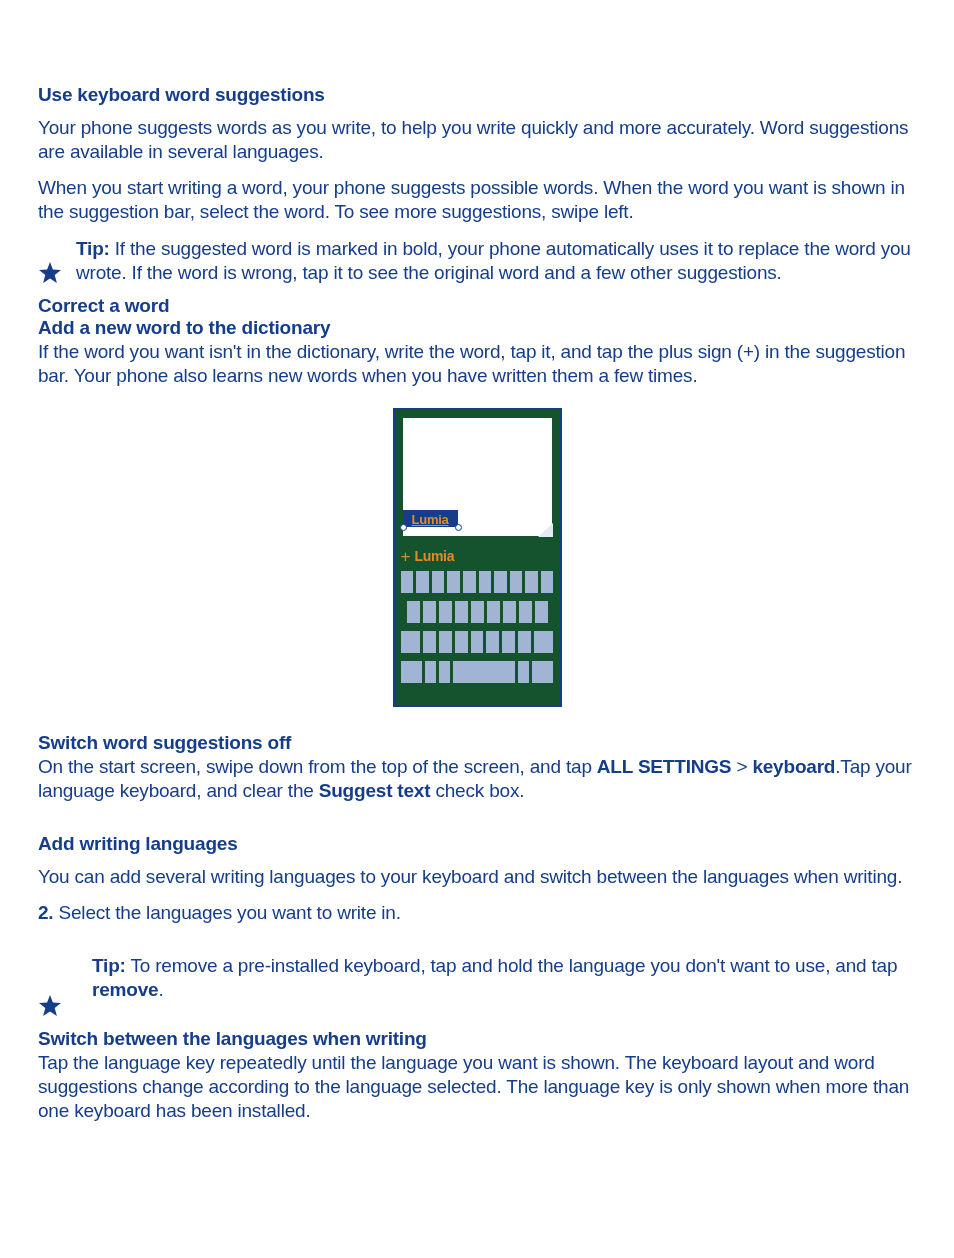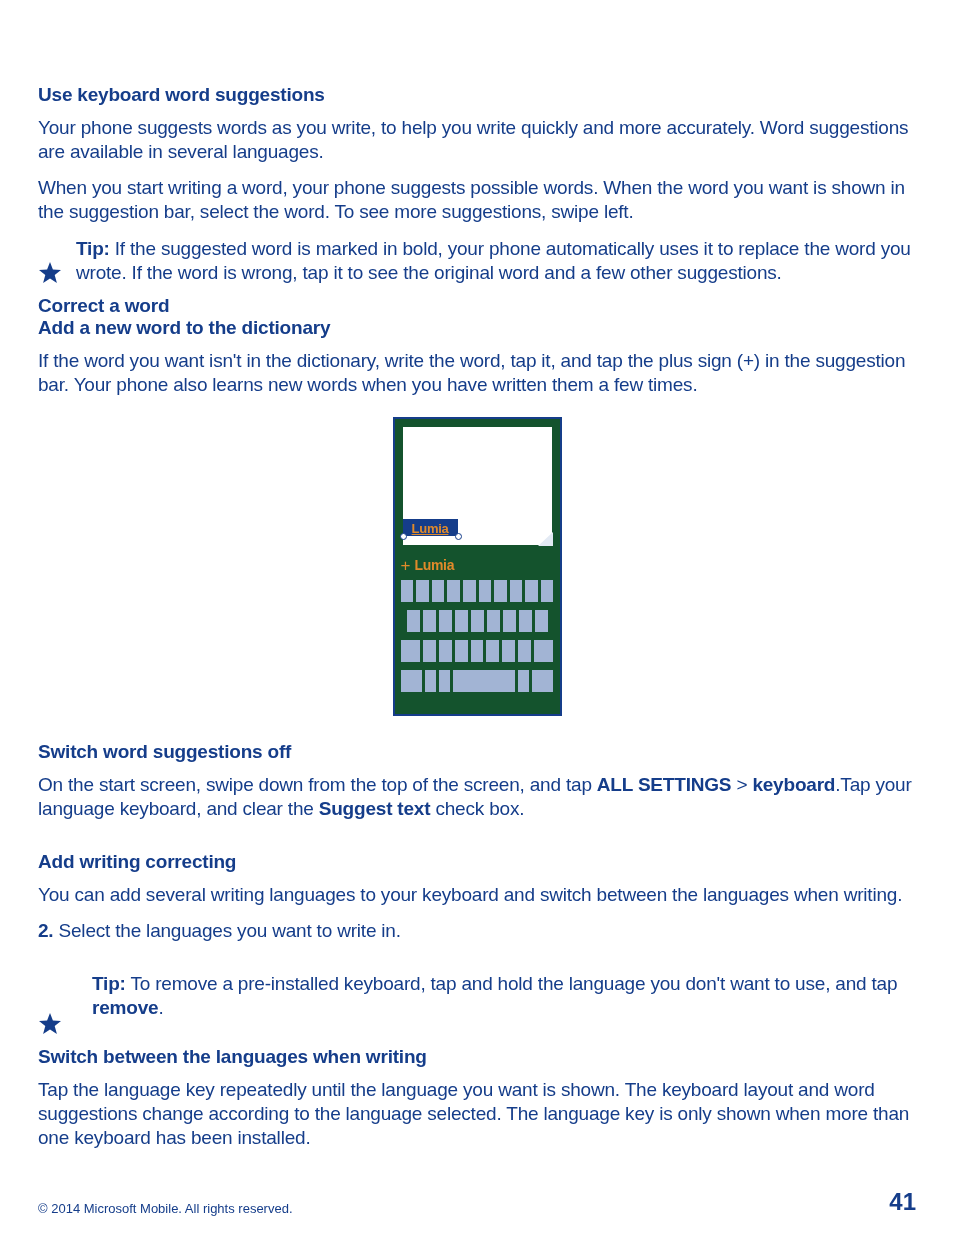--- a/index.html
+++ b/index.html
@@ -29,21 +29,21 @@
     margin: 0;
     letter-spacing: -0.2px;
   }
   .h3top {
     margin-top: 30px;
     margin-bottom: 10px;
   }
   p {
     font-size: 19px;
     line-height: 1.27;
-    margin: 10px 0 12px 0;
+    margin: 1px 0 12px 0;
     letter-spacing: -0.2px;
   }
   .tight { margin-bottom: 2px; }
   .tip-row {
     display: flex;
     align-items: flex-end;
     gap: 14px;
     margin-bottom: 10px;
   }
   .star {
@@ -240,37 +240,33 @@
           <div class="key wide"></div>
       </div>
     </div>
   </div>
 
   <div class="h3">Switch word suggestions off</div>
   <p>
     <span>On the start screen, swipe down from the top of the screen, and tap </span><span class="bold">ALL SETTINGS</span><span> &gt; </span><span class="bold">keyboard</span><span>.Tap your language keyboard, and clear the </span><span class="bold">Suggest text</span><span> check box.</span>
   </p>
 
-  <div class="h2 h3top">Add writing correcting</div>
+  <div class="h2 h3top">Add writing languages</div>
   <p>You can add several writing languages to your keyboard and switch between the languages when writing.</p>
 
   <p>
     <span class="bold">2.</span><span> Select the languages you want to write in.</span>
   </p>
 
   <div class="tip-row">
     <svg class="star" width="24" height="24" viewBox="0 0 24 24">
       <polygon fill="#153d8a" points="12,1 14.9,8.4 23,8.9 16.7,13.9 18.9,22 12,17.5 5.1,22 7.3,13.9 1,8.9 9.1,8.4"></polygon>
     </svg>
     <p style="margin:16px;">
       <span class="bold">Tip:</span><span> To remove a pre-installed keyboard, tap and hold the language you don't want to use, and tap </span><span class="bold">remove</span><span>.</span>
     </p>
   </div>
 
   <div class="h3">Switch between the languages when writing</div>
   <p>Tap the language key repeatedly until the language you want is shown. The keyboard layout and word suggestions change according to the language selected. The language key is only shown when more than one keyboard has been installed.</p>
 
-  <div class="footer">
-    <div class="copyright">© 2014 Microsoft Mobile. All rights reserved.</div>
-    <div class="pagenum">41</div>
-  </div>
 
 </div>
 
 </body></html>

